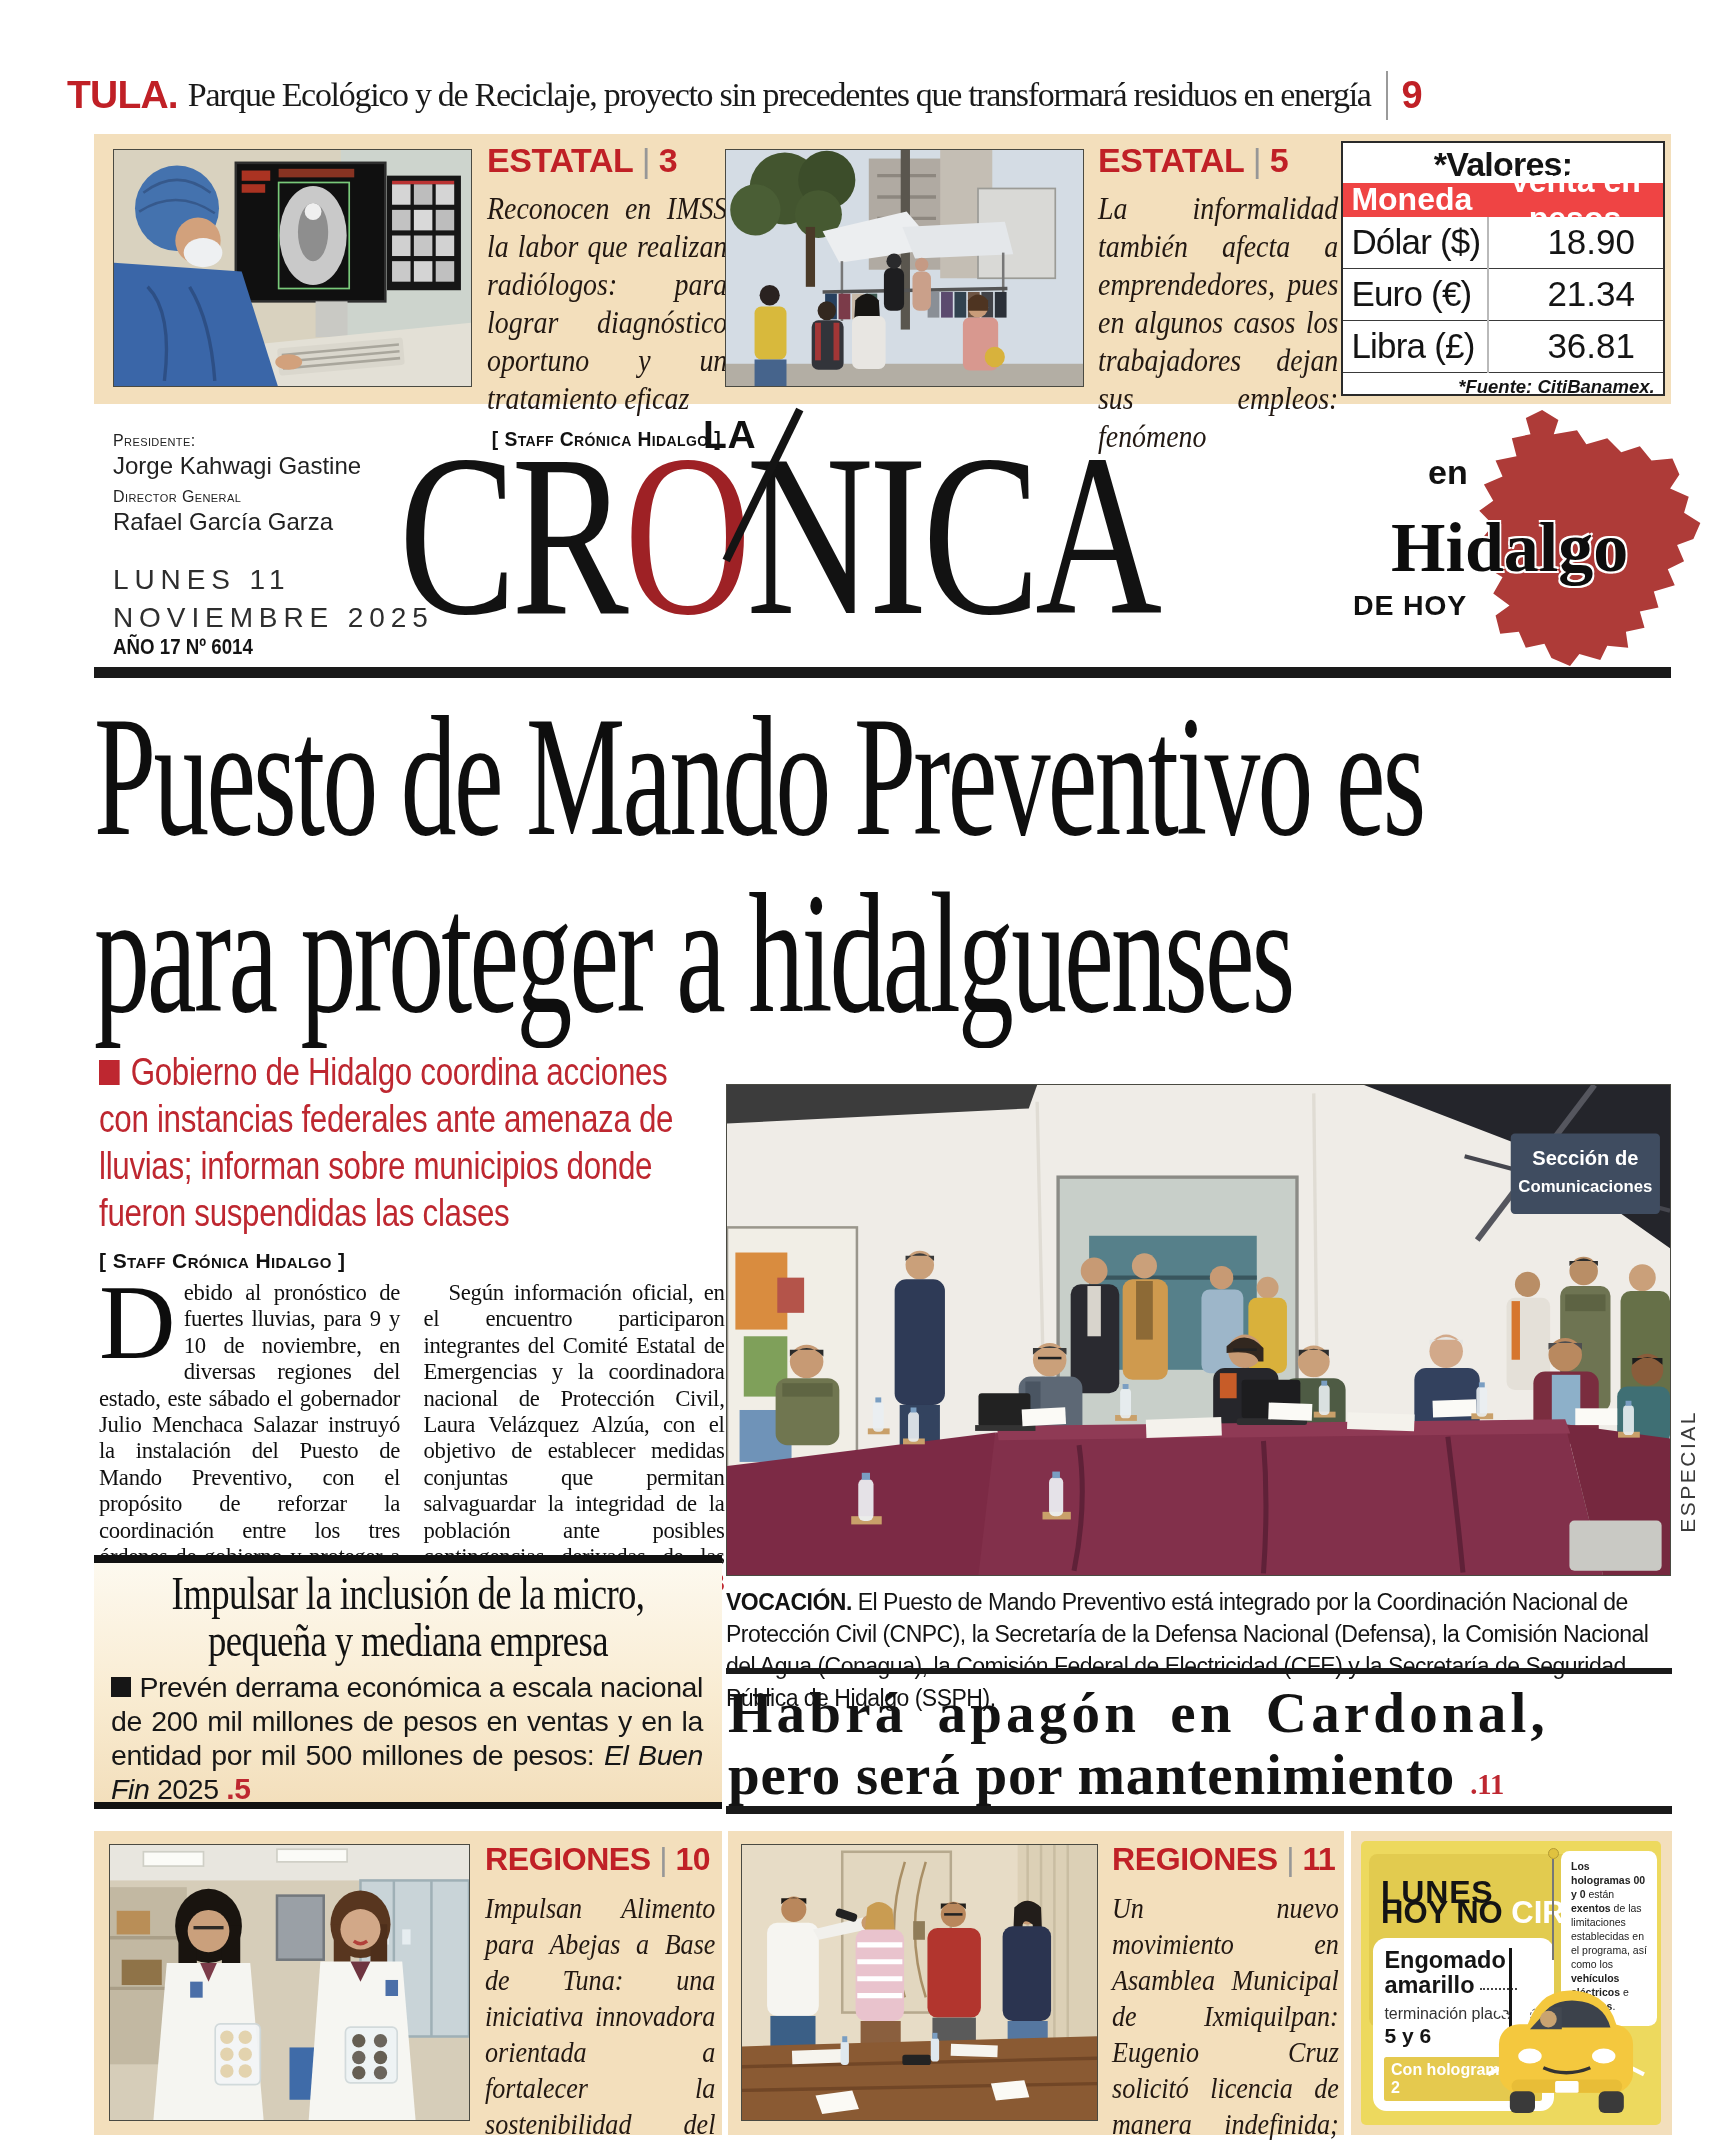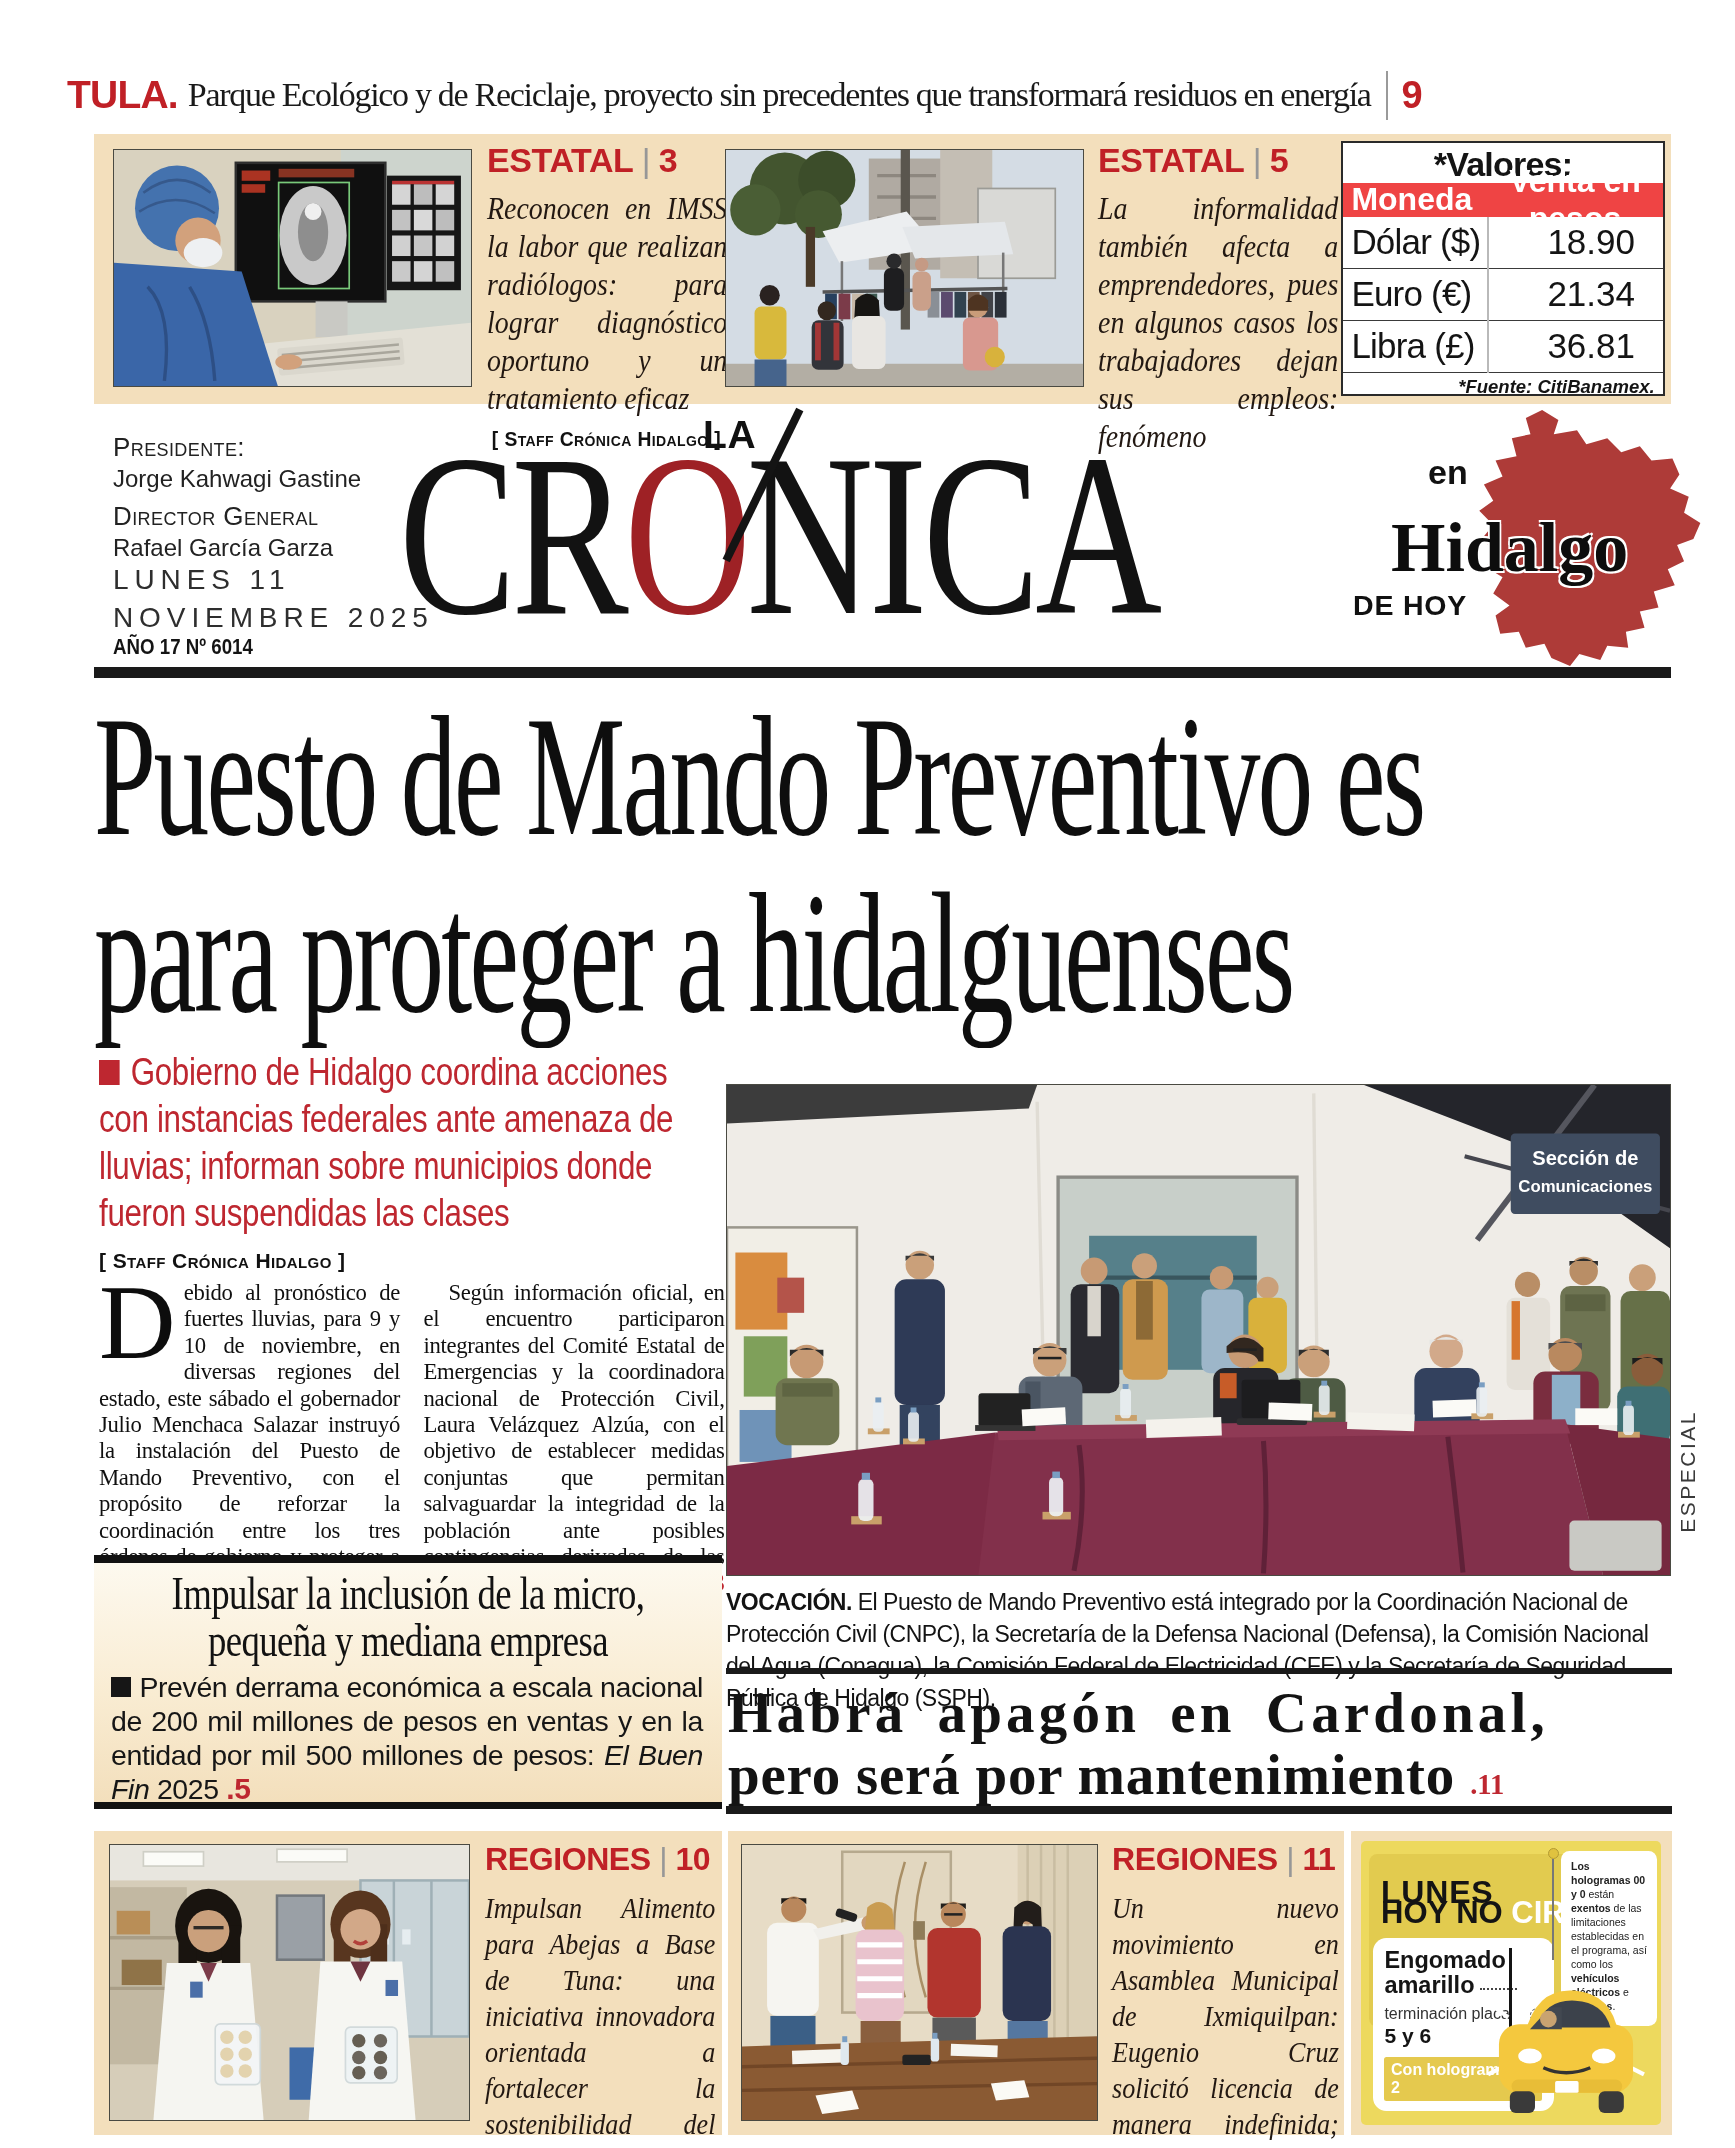--- a/index.html
+++ b/index.html
@@ -40,21 +40,21 @@
   .val-header .vh1{width:45%;padding-left:8.4px;}
   .val-header .vh2{width:55%;text-align:center;}
   .val-rows{position:relative;}
   .val-row{display:flex;align-items:center;height:52px;border-bottom:1.7px solid #3a3a3a;font-size:35px;}
   .val-row .vc1{width:45%;padding-left:8.4px;letter-spacing:-0.8px;}
   .val-row .vc2{width:55%;text-align:right;padding-right:28px;}
   .val-vline{position:absolute;left:45%;top:0;bottom:0;width:1.7px;background:#b9b9b9;}
   .val-src{font-size:18.5px;font-weight:700;font-style:italic;text-align:right;padding:3.4px 8.4px 0 0;}
 
   
-  .mh-label{font-variant:small-caps;font-size:26px;color:#222;letter-spacing:0.4px;}
+  .mh-label{font-variant:small-caps;font-size:16px;color:#222;letter-spacing:0.4px;}
   .mh-name{font-size:24px;color:#222;margin:1.7px 0 8.4px;}
   .mh-date{font-size:28px;letter-spacing:5.9px;line-height:38px;color:#2e2e2e;}
   .mh-edition{font-weight:700;font-size:22px;transform:scaleX(0.85);transform-origin:left top;white-space:nowrap;}
   .logo-cronica{font-family:"Liberation Serif",serif;font-size:189px;line-height:1;letter-spacing:-5px;
                 color:#121212;transform:scale(0.93,1.22);transform-origin:left top;white-space:nowrap;}
   .logo-cronica .o-red{color:var(--logo-red);}
   .logo-la{font-weight:700;font-size:39px;letter-spacing:0.8px;color:#111;}
   .logo-slash{width:7.6px;height:168px;background:#141414;transform:rotate(26deg);}
   .logo-dehoy{font-weight:700;font-size:28.5px;letter-spacing:0.8px;color:#111;}
   .logo-en{font-weight:700;font-size:34px;color:#111;}

